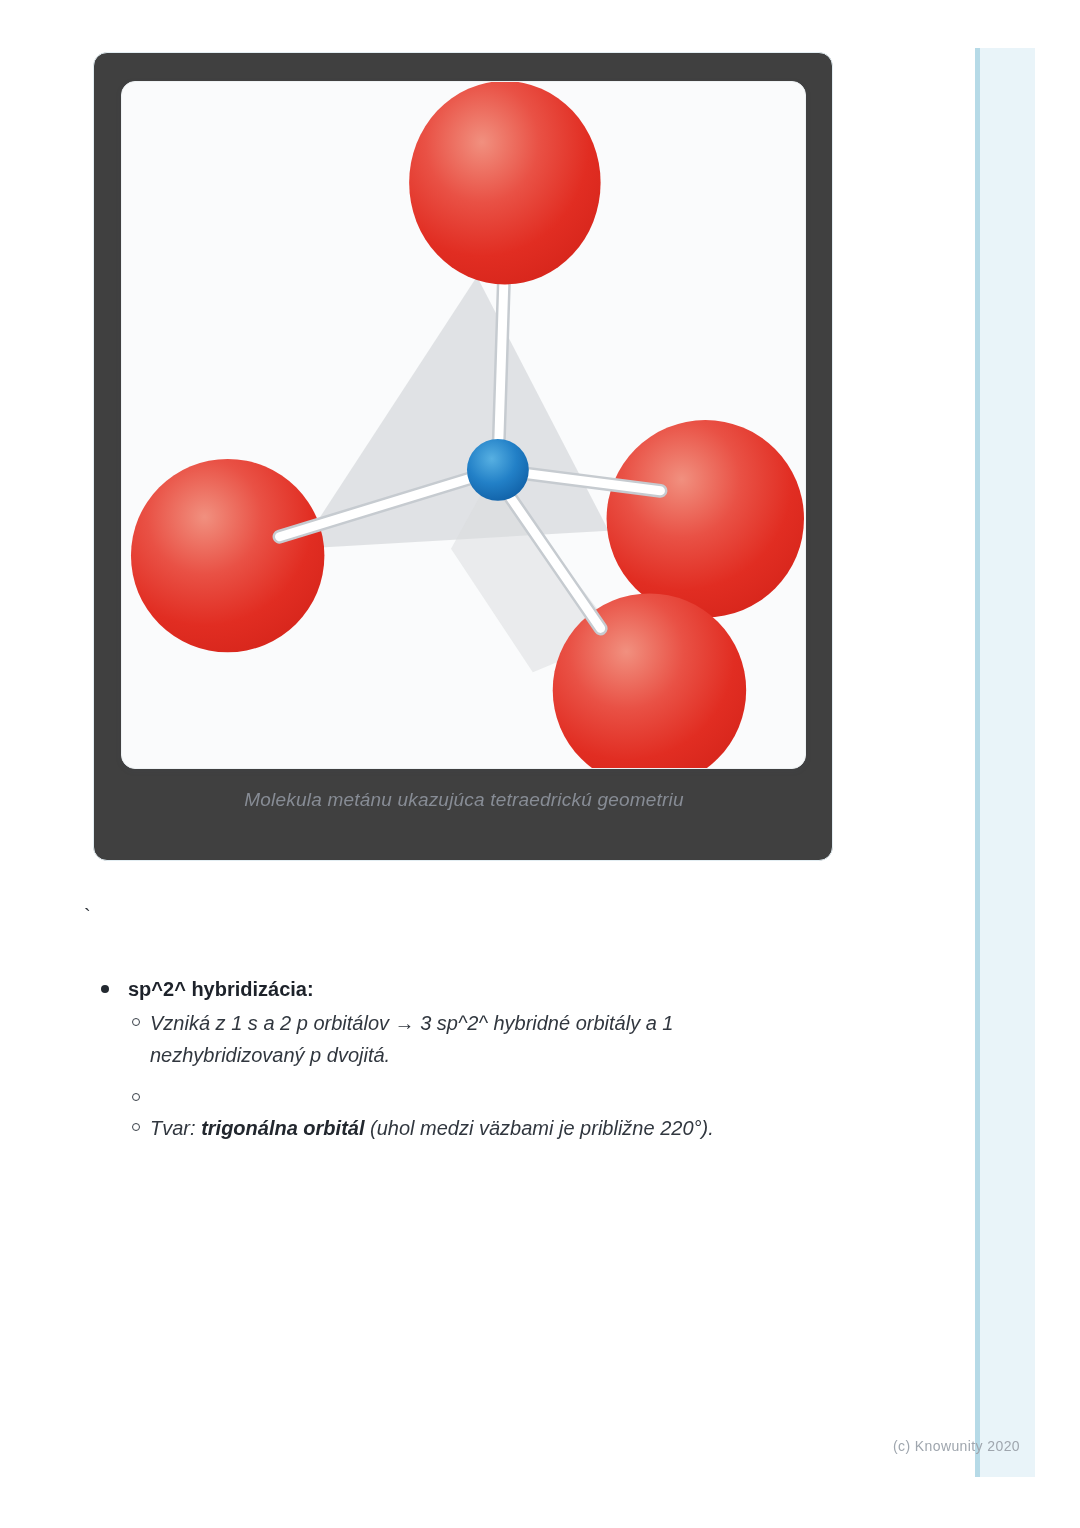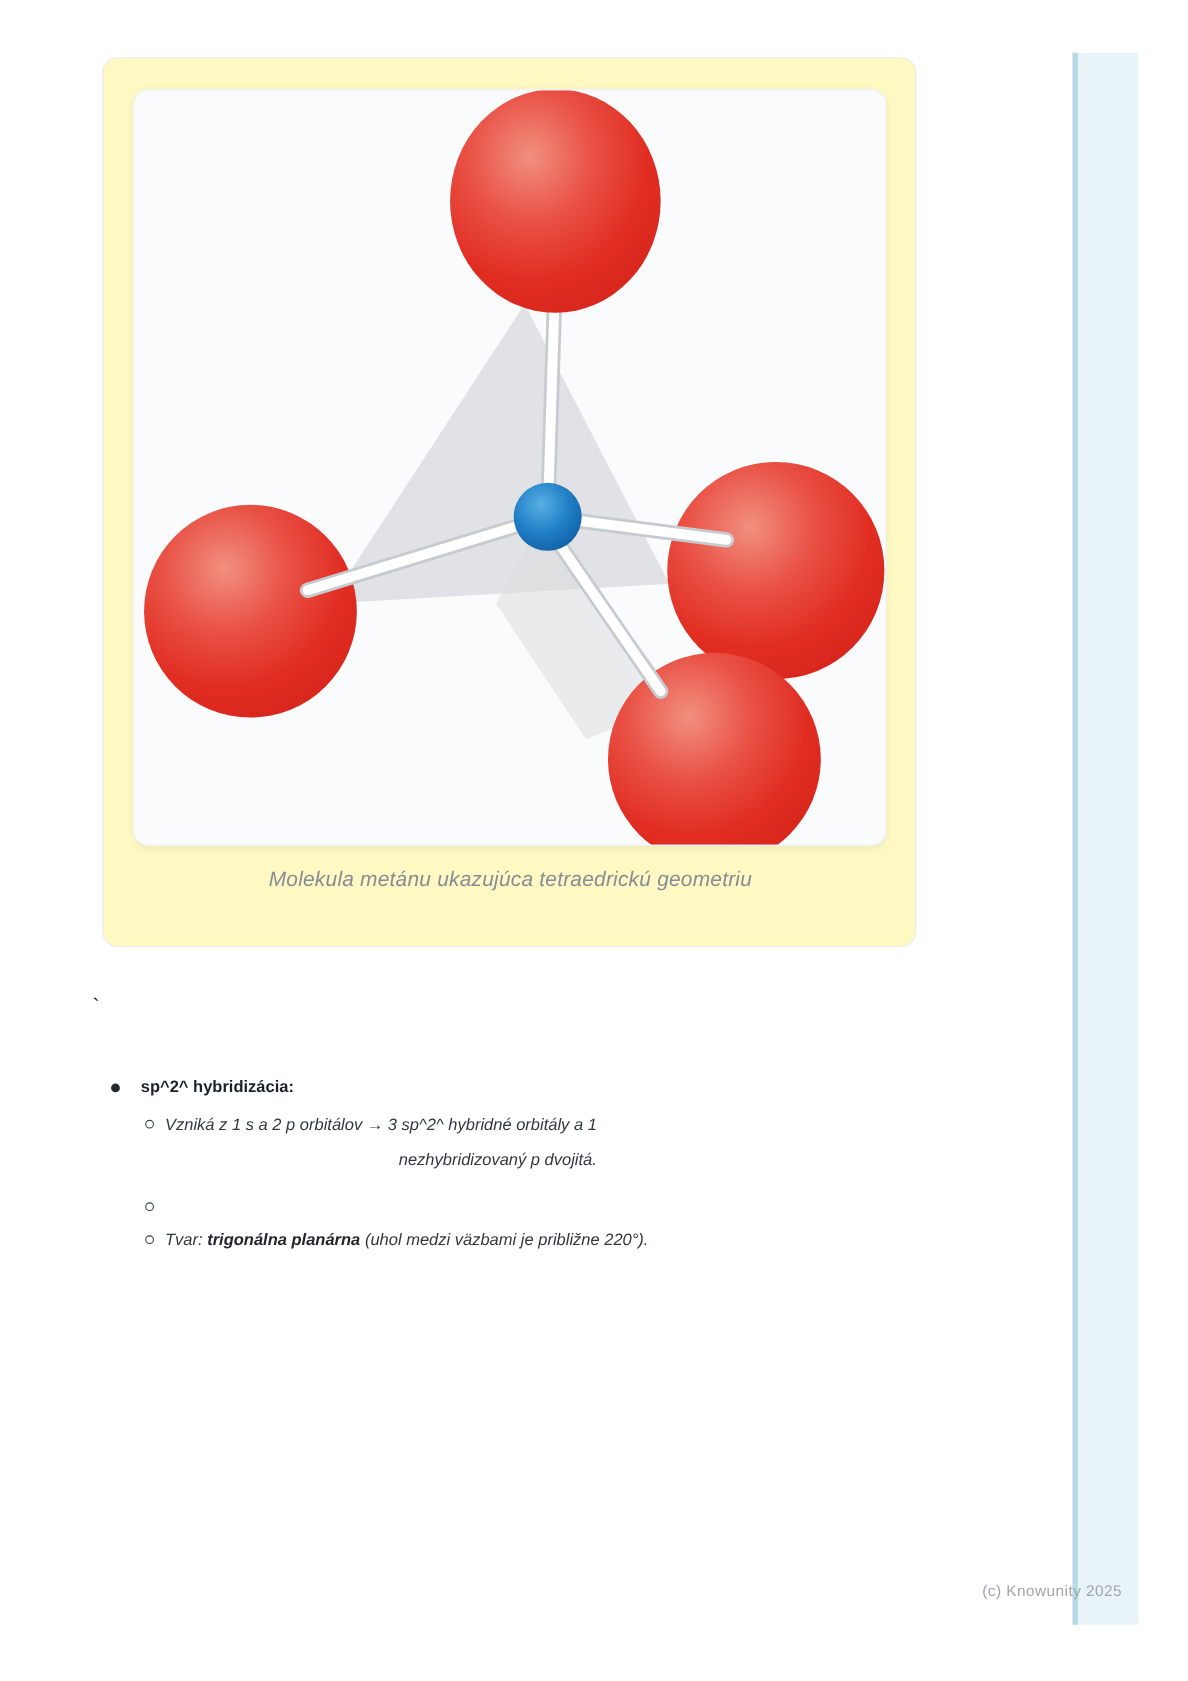--- a/index.html
+++ b/index.html
@@ -12,40 +12,40 @@
 
   
   .stripe {
     position:absolute; left:975px; top:48px; width:60px; height:1429px;
     background:#e9f4f9; border-left:5px solid #b6dae7; z-index:1;
   }
 
   
   .figure-card {
     position:absolute; left:93px; top:52px; width:740px; height:809px;
-    background:#fef9c3; border:1px solid #e2edf2; border-radius:14px; z-index:2;
+    background:#404040; border:1px solid #e2edf2; border-radius:14px; z-index:2;
   }
   .figure-inner {
     position:absolute; left:27px; top:28px; width:685px; height:688px;
     background:#fafbfc; border:1px solid #eef2f4; border-radius:14px;
     box-shadow:0 2px 6px rgba(60,80,100,0.08); overflow:hidden;
   }
   .figure-inner svg { display:block; width:100%; height:100%; }
   .caption {
     position:absolute; left:0; top:736px; width:740px; text-align:center;
     font-style:italic; font-size:19px; color:#878c95; letter-spacing:0.2px;
   }
 
   
   .stray {
     position:absolute; left:84px; top:905px; font-size:20px; color:#2c3138; z-index:2;
   }
 
   
-  .notes { position:absolute; left:93px; top:973px; width:770px; z-index:2; font-size:15px; line-height:32px;text-align:right; }
+  .notes { position:absolute; left:93px; top:973px; width:770px; z-index:2; font-size:20px; line-height:32px; }
   .nrow { display:flex; align-items:flex-start; }
   .nrow.heading-row { margin-bottom:2px; }
   .nrow.item { margin-bottom:11px; }
   .disc {
     flex:0 0 auto; width:8px; height:8px; border-radius:50%; background:#232930;
     margin:12px 0 0 8px;
   }
   .heading-text { margin-left:19px; font-weight:bold; color:#1d222a; }
   .ring {
     flex:0 0 auto; width:8px; height:8px; border-radius:50%;
@@ -127,21 +127,21 @@
         <span class="ln">nezhybridizovaný p dvojitá.</span>
       </span>
     </div>
 
     <div class="nrow item">
       <span class="ring"></span>
     </div>
 
     <div class="nrow item">
       <span class="ring"></span>
-      <span class="sub-text"><span>Tvar: </span><b>trigonálna planárna</b><span> (uhol medzi väzbami je približne 220°).</span></span>
+      <span class="sub-text"><span>Tvar: </span><b>trigonálna orbitál</b><span> (uhol medzi väzbami je približne 220°).</span></span>
     </div>
 
 
   </div>
 
-  <div class="footer">(c) Knowunity 2025</div>
+  <div class="footer">(c) Knowunity 2020</div>
 
 </div>
 
 </body></html>

